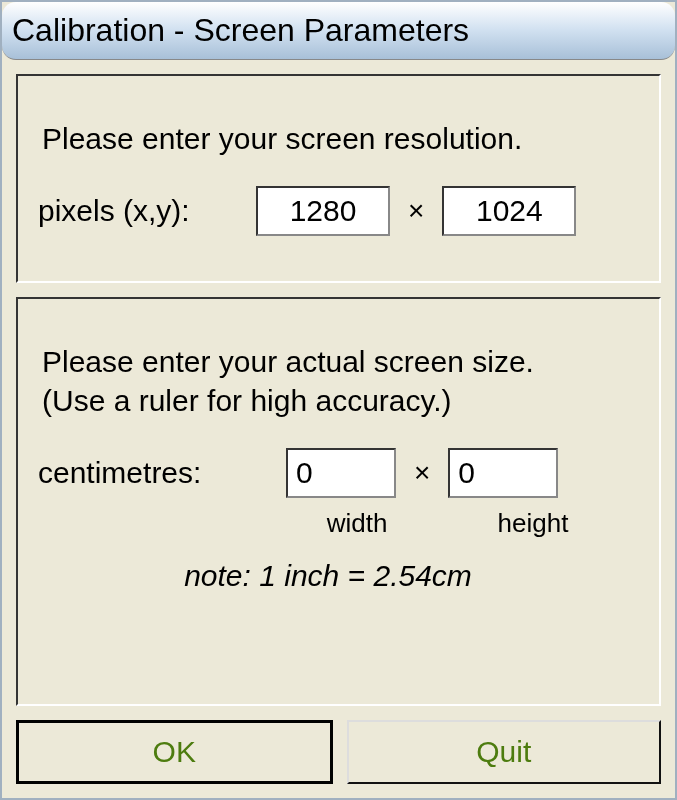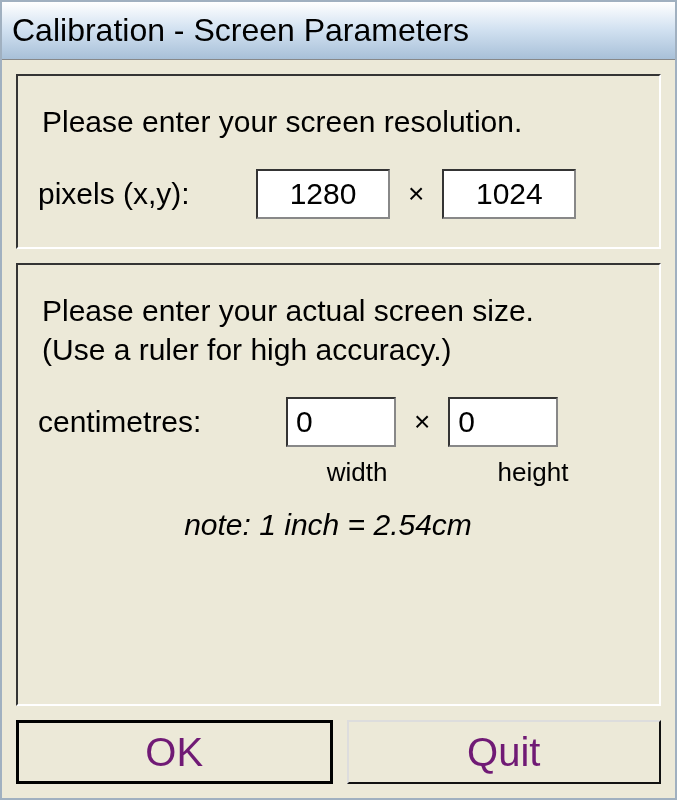--- a/index.html
+++ b/index.html
@@ -24,36 +24,37 @@
   }
   .titlebar {
     height: 58px;
     background: linear-gradient(to bottom, #ffffff 0%, #d0e0f0 50%, #a8c0d8 100%);
     display: flex;
     align-items: center;
     padding: 5px 10px;
     font-size: 32px;
     color: #000;
     border-bottom: 1px solid #888;
+    border-radius: 14px;
   }
   .content {
     flex: 1;
     padding: 14px;
     display: flex;
     flex-direction: column;
     gap: 14px;
   }
   .groupbox {
     border: 2px inset #fff;
     border-top-color: #888;
     border-left-color: #888;
     border-right-color: #fff;
     border-bottom-color: #fff;
     background: #ece9d8;
-    padding: 22px 20px;
+    padding: 39px 20px;
   }
   .group2 {
     flex: 1;
   }
   .prompt {
     font-size: 30px;
     color: #000;
     margin: 4px 0 28px 4px;
     line-height: 1.3;
   }
@@ -119,26 +120,26 @@
     margin-right: 21px;
   }
   .button-row {
     display: flex;
     gap: 14px;
     margin-top: auto;
   }
   .btn {
     flex: 1;
     height: 64px;
-    font-size: 40px;
+    font-size: 30px;
     font-family: Arial, sans-serif;
     background: #ece9d8;
     border: 2px outset #fff;
     cursor: pointer;
-    color: #701a75;
+    color: #4d7c0f;
   }
   .btn.ok {
     border: 3px solid #000;
     background: #ece9d8;
   }
   .btn.quit {
     border: 2px outset #ddd;
     border-right-color: #666;
     border-bottom-color: #666;
   }

